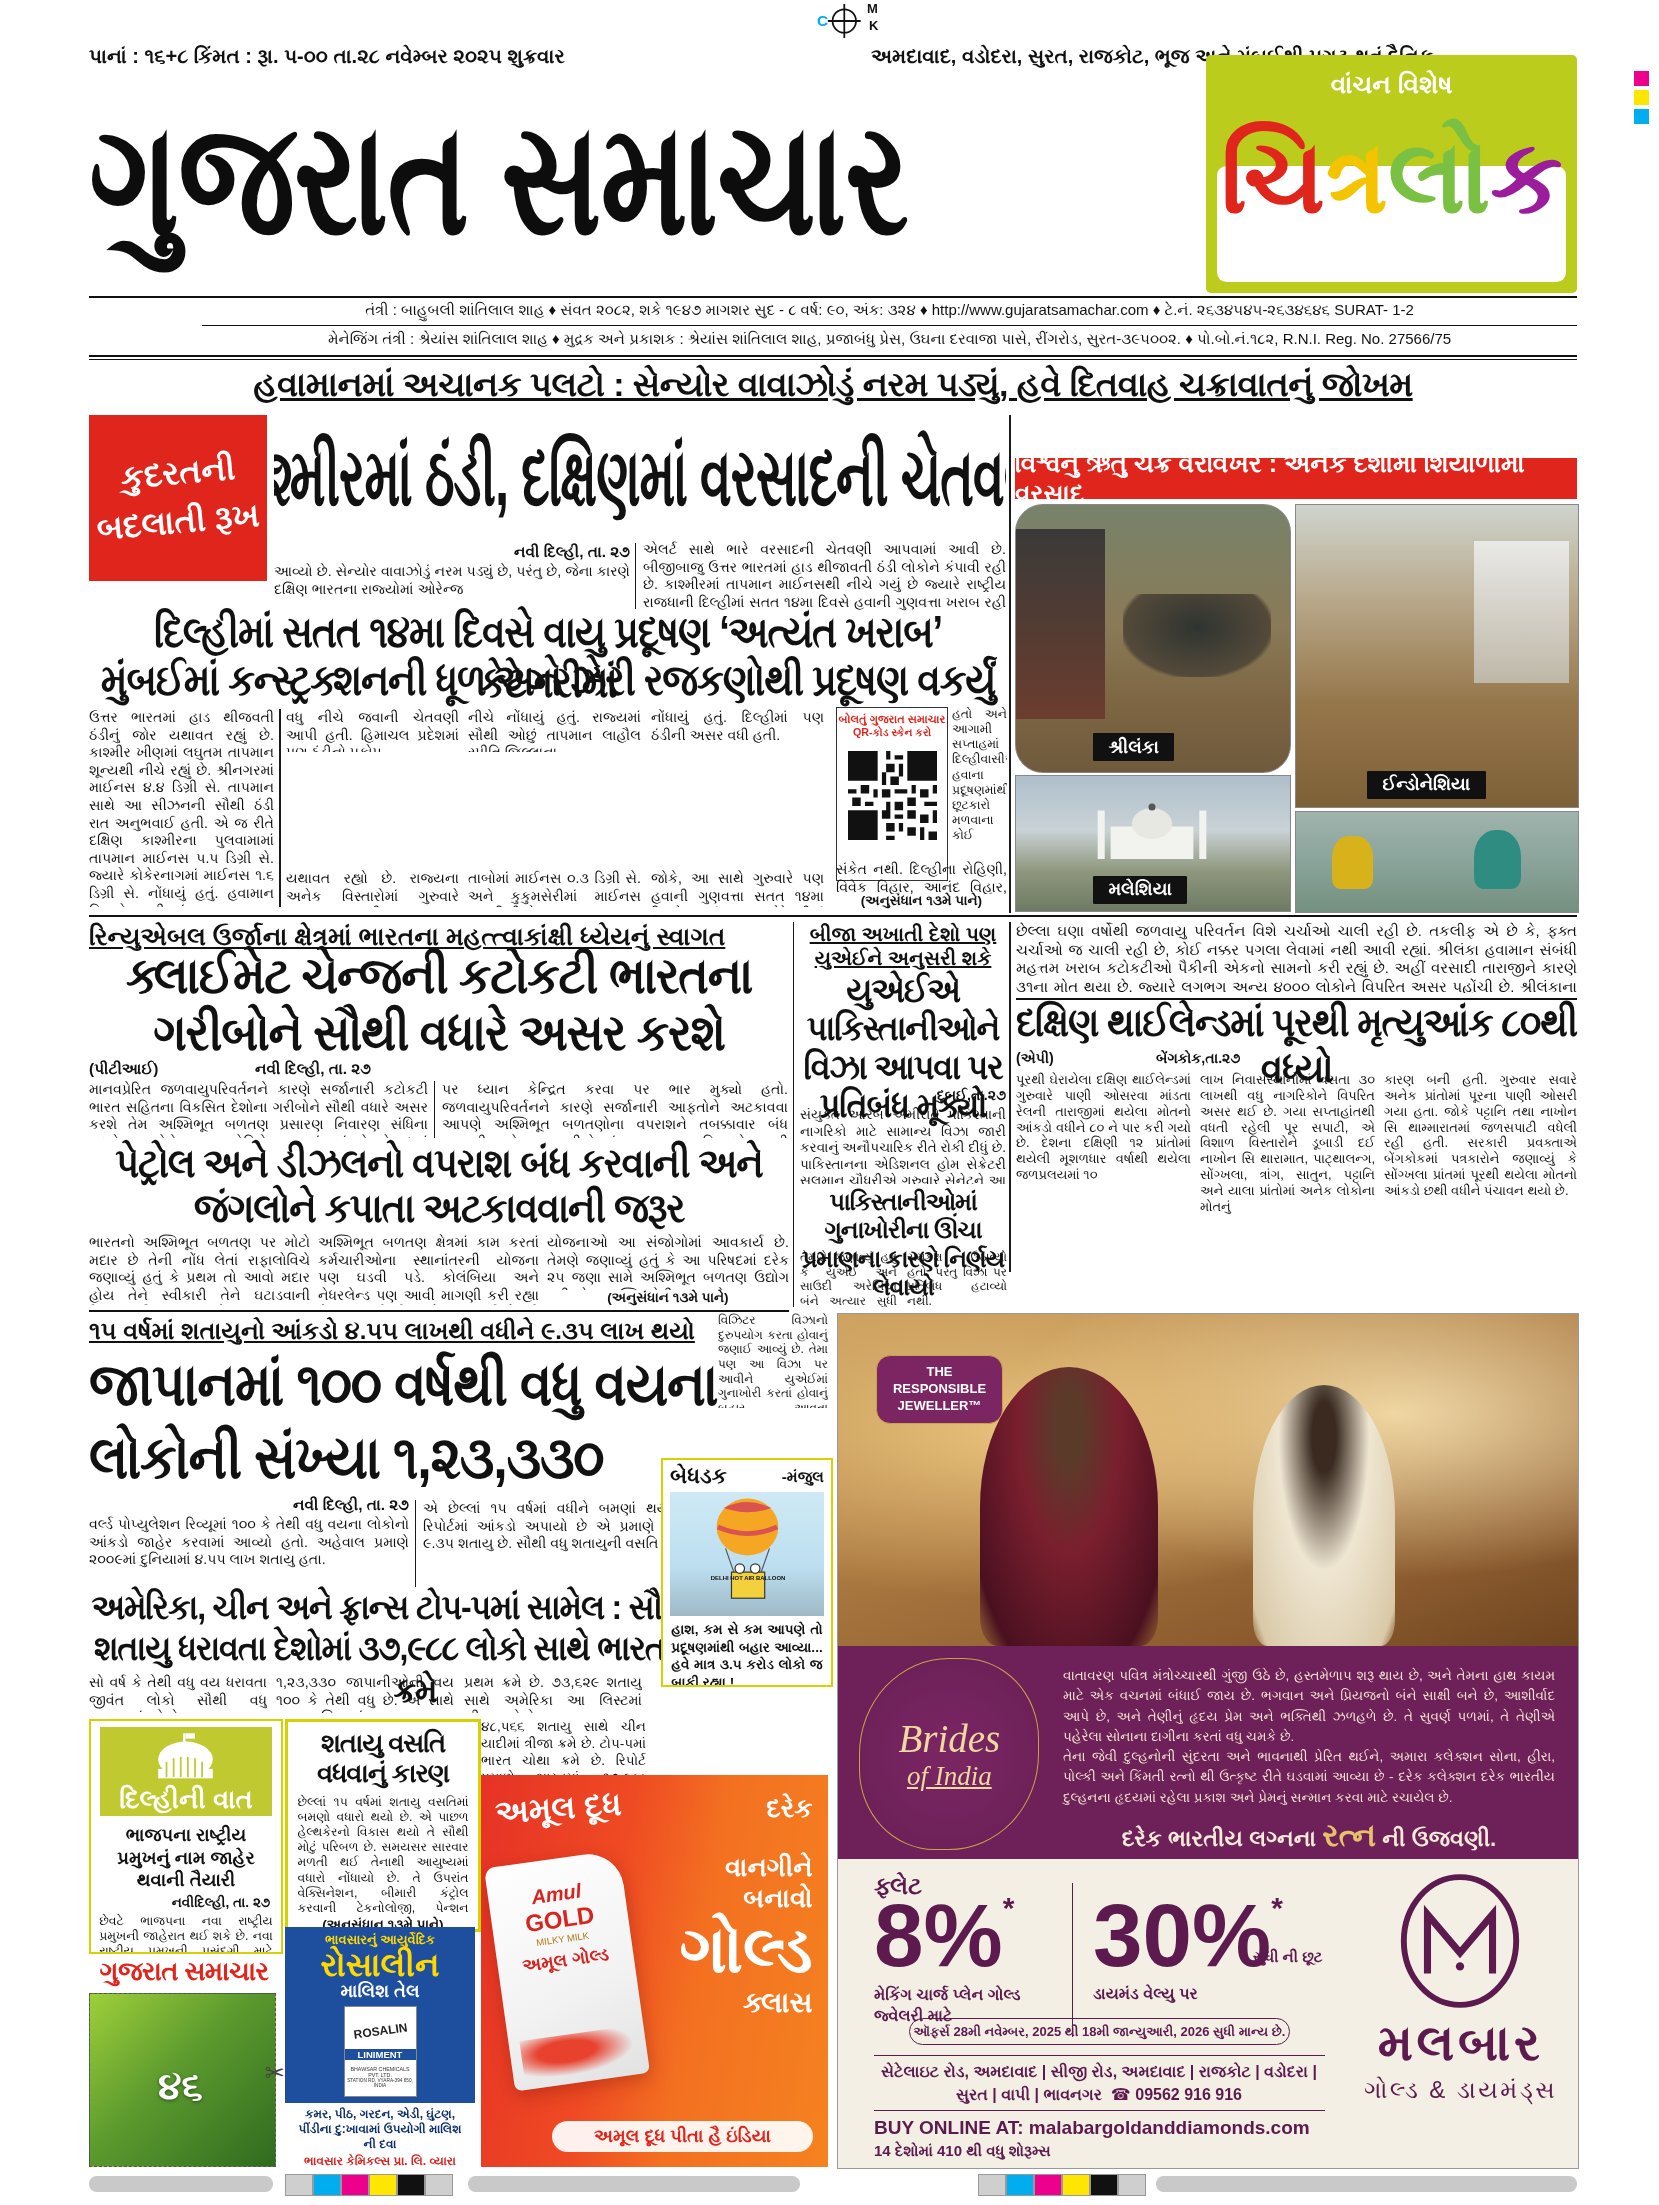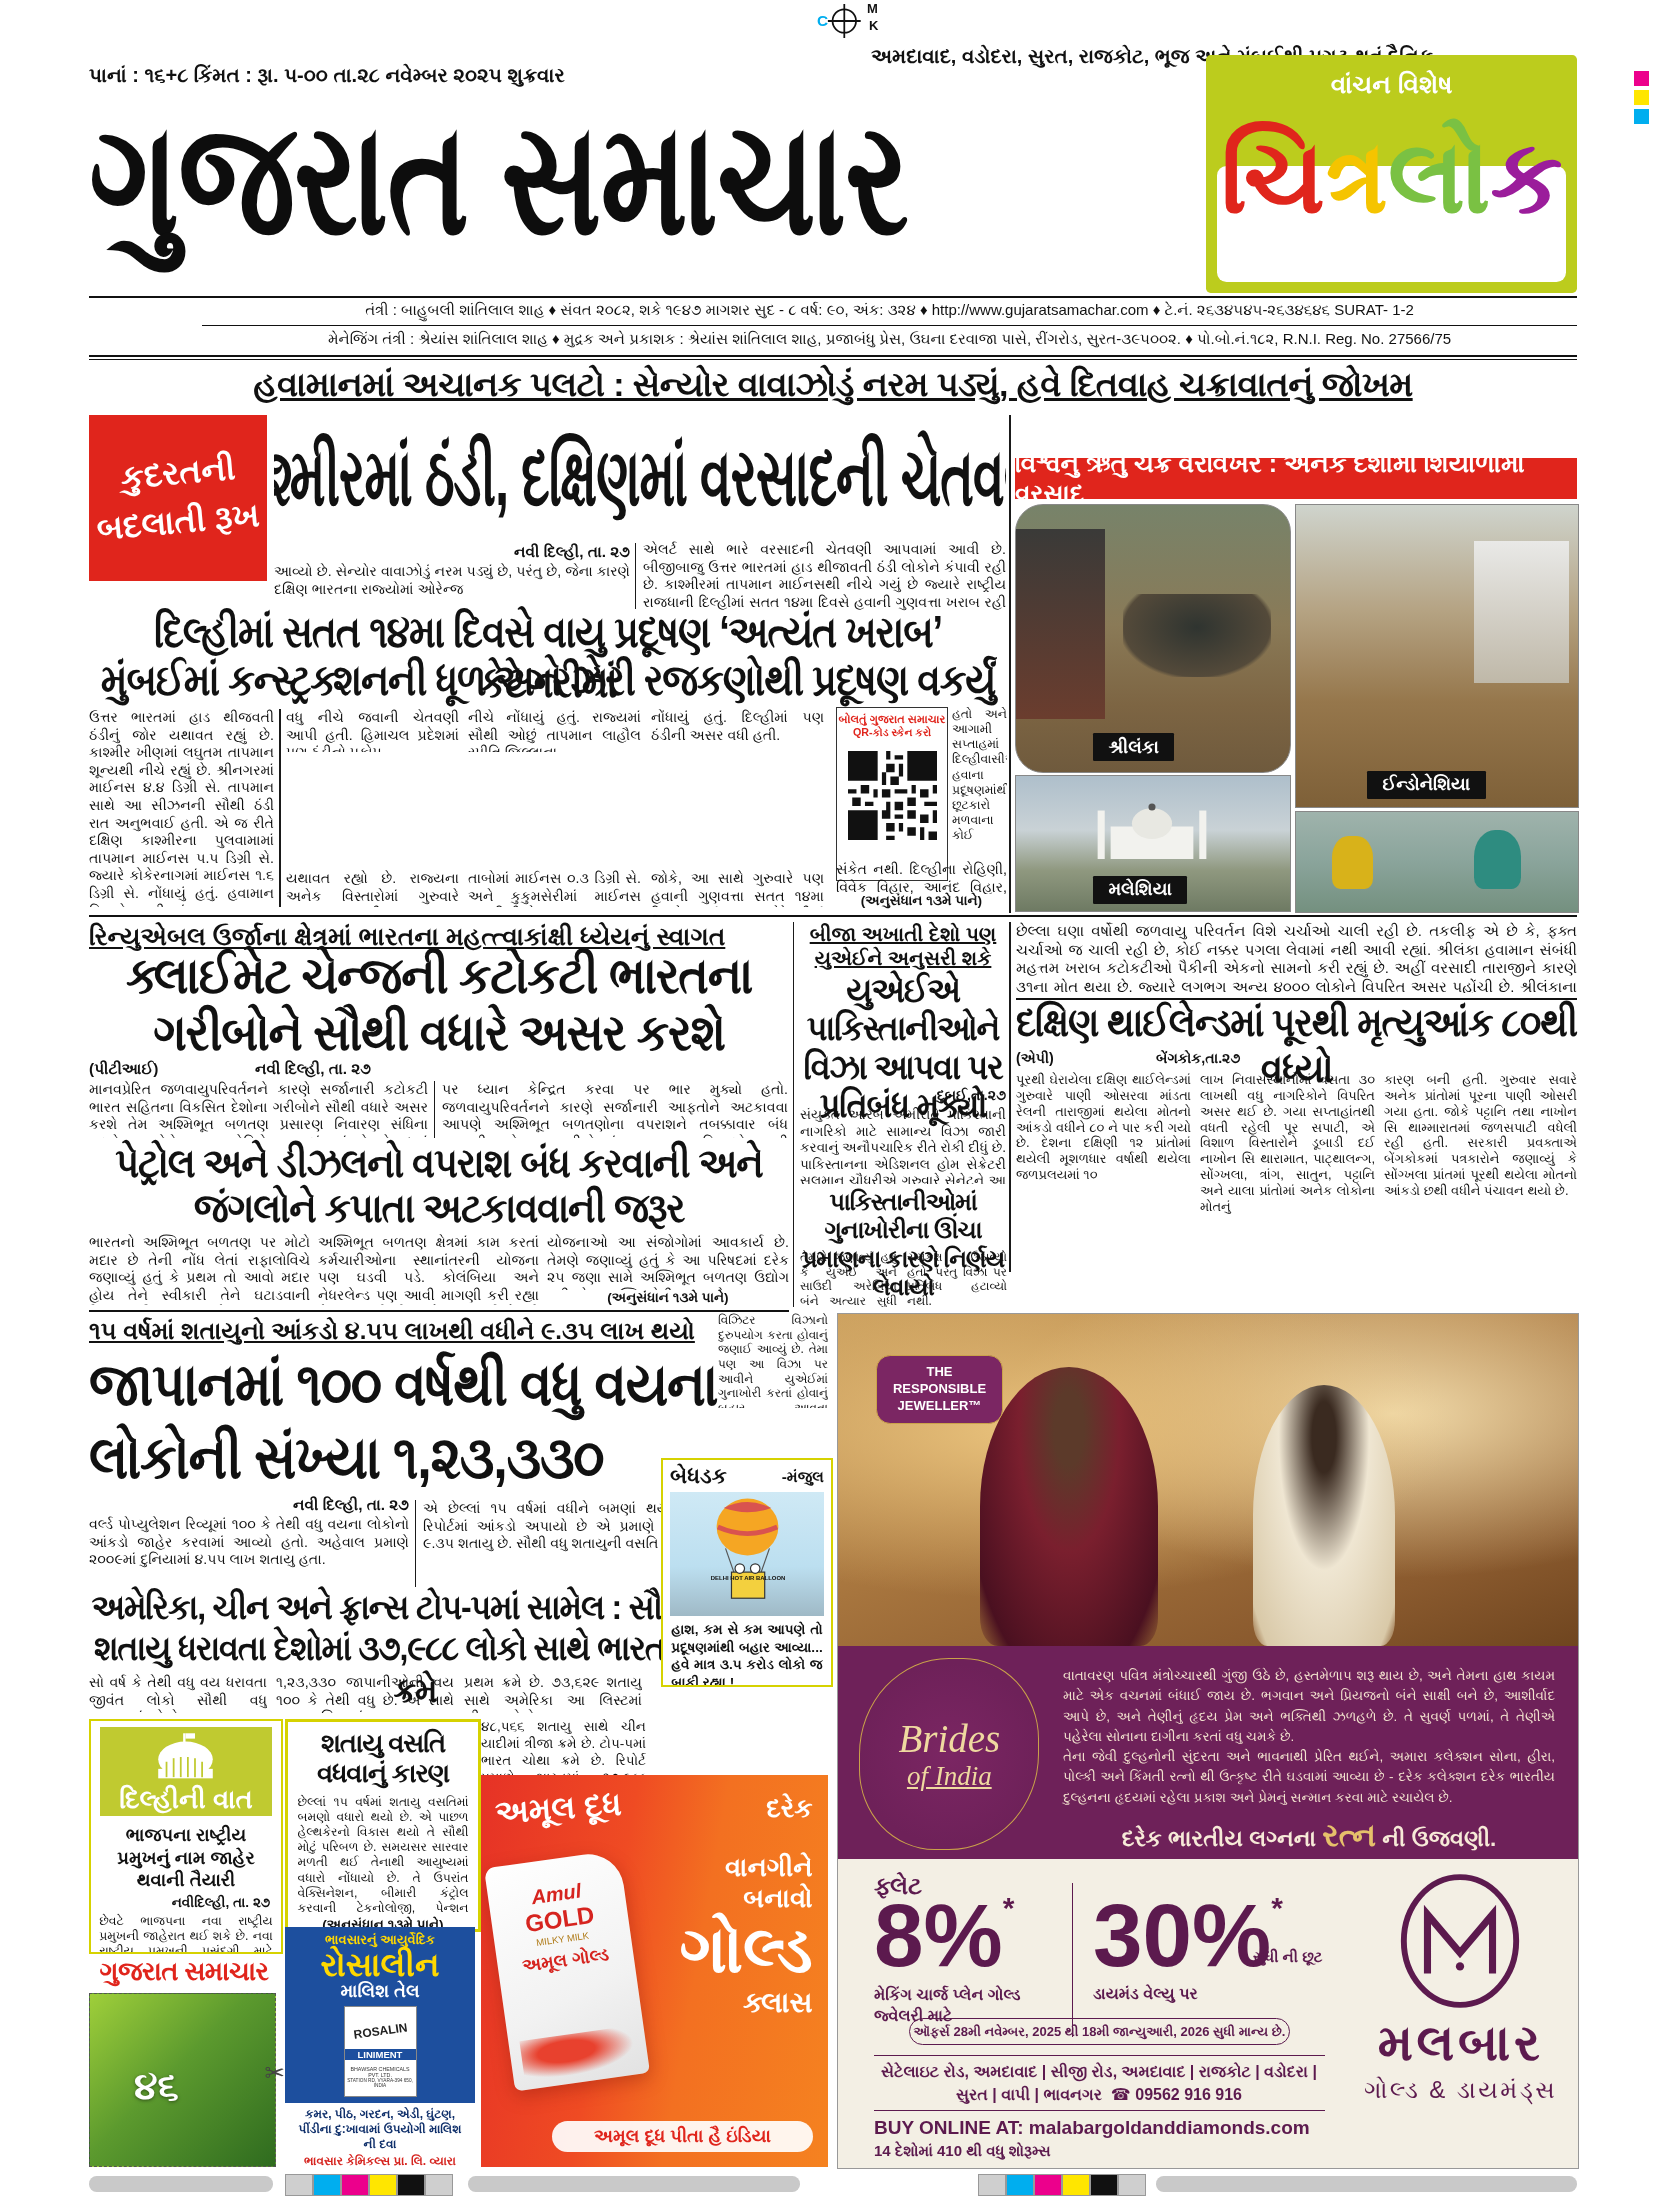--- a/index.html
+++ b/index.html
@@ -40,21 +40,21 @@
     <span class="abs" style="left:0px;top:8.3px;color:#00aeef;font-weight:bold;font-size:15.4px;">C</span>
     <span class="abs" style="left:50px;top:-2.4px;font-weight:bold;font-size:13px;">M</span>
     <span class="abs" style="left:52px;top:14.2px;font-weight:bold;font-size:13px;">K</span>
   </div>
   <div class="abs" style="right:10.7px;top:71px;width:15.4px;height:65px;">
     <div style="width:15.4px;height:15.4px;background:#ec008c;"></div>
     <div style="width:15.4px;height:15.4px;background:#ffe600;margin-top:3.6px;"></div>
     <div style="width:15.4px;height:15.4px;background:#00aeef;margin-top:3.6px;"></div>
   </div>
 
-  <div class="abs b" style="left:89px;top:45px;width:765px;font-size:20px;margin-top:19px;">પાનાં : ૧૬+૮   કિંમત : રૂા. પ-૦૦ તા.૨૮ નવેમ્બર ૨૦૨૫ શુક્રવાર</div>
+  <div class="abs b" style="left:89px;top:45px;width:765px;font-size:20px;">પાનાં : ૧૬+૮   કિંમત : રૂા. પ-૦૦ તા.૨૮ નવેમ્બર ૨૦૨૫ શુક્રવાર</div>
   <div class="abs b" style="left:871px;top:45px;width:700px;font-size:20px;">અમદાવાદ, વડોદરા, સુરત, રાજકોટ, ભૂજ અને મુંબઈથી પ્રગટ થતું દૈનિક</div>
 
   <div class="abs" style="left:89px;top:70px;width:1106px;height:219px;display:flex;align-items:center;overflow:hidden;">
     <div class="head-huge" style="font-size:133px;line-height:1;white-space:nowrap;transform:scale(0.93,1.18);transform-origin:left center;color:#0d0d0d;">ગુજરાત સમાચાર</div>
   </div>
 
   <div class="abs" style="left:1206px;top:55px;width:371px;height:238px;background:#bccc1d;border-radius:4.7px;overflow:hidden;">
     <div class="ctr b" style="margin-top:15.4px;color:#fff;font-size:25px;">વાંચન વિશેષ</div>
     <div class="abs" style="left:10.7px;top:111px;width:349px;height:116px;background:#fff;border-radius:9.5px;"></div>
     <div class="abs ctr" style="left:0;top:71px;width:371px;font-size:102px;font-weight:900;line-height:1;">
@@ -242,21 +242,21 @@
         <circle cx="88" cy="122" r="8" fill="#fff" stroke="#333" stroke-width="2"></circle>
         <text x="76" y="142" text-anchor="middle" font-size="10" font-weight="bold" fill="#111">DELHI HOT AIR BALLOON</text>
       </svg>
     </div>
     <div class="jst b" style="padding:4.7px 8.3px 0;font-size:13.6px;line-height:1.3;">હાશ, કમ સે કમ આપણે તો પ્રદૂષણમાંથી બહાર આવ્યા... હવે માત્ર ૩.૫ કરોડ લોકો જ બાકી રહ્યા !</div>
   </div>
 
   <div class="abs" style="left:89px;top:1956px;width:190px;height:211px;">
     <div class="ctr b" style="color:#e0251c;font-size:26px;letter-spacing:-0.6px;">ગુજરાત સમાચાર</div>
     <div style="margin-top:6px;width:185px;height:172px;border:1.8px dashed #555;background:linear-gradient(135deg,#9fcf3a 0%,#5c9a2e 45%,#2f6b1f 100%);position:relative;">
-      <div class="abs b" style="left:44px;top:71px;color:#fff;font-size:38px;text-shadow:0 1.2px 3.6px rgba(0,0,0,.5);">૪૬</div>
+      <div class="abs b" style="left:68px;top:71px;color:#fff;font-size:38px;text-shadow:0 1.2px 3.6px rgba(0,0,0,.5);">૪૬</div>
       <div class="abs" style="right:-9.5px;top:65px;font-size:24px;color:#444;">✂</div>
     </div>
   </div>
 
   <div class="abs" style="left:285px;top:1927px;width:190px;height:241px;background:#1d4f9e;overflow:hidden;">
     <div class="ctr b" style="margin-top:4.7px;color:#ffd800;font-size:13px;">ભાવસારનું આયુર્વેદિક</div>
     <div class="ctr b" style="color:#ffd800;font-size:33px;line-height:1;">રોસાલીન</div>
     <div class="ctr b" style="color:#fff;font-size:18px;">માલિશ તેલ</div>
     <div style="margin:4.7px auto 0;width:71px;height:89px;background:#fff;border:1.2px solid #888;position:relative;">
       <div class="ctr b" style="font-size:12px;color:#222;margin-top:16.6px;transform:rotate(-8deg);">ROSALIN</div>

